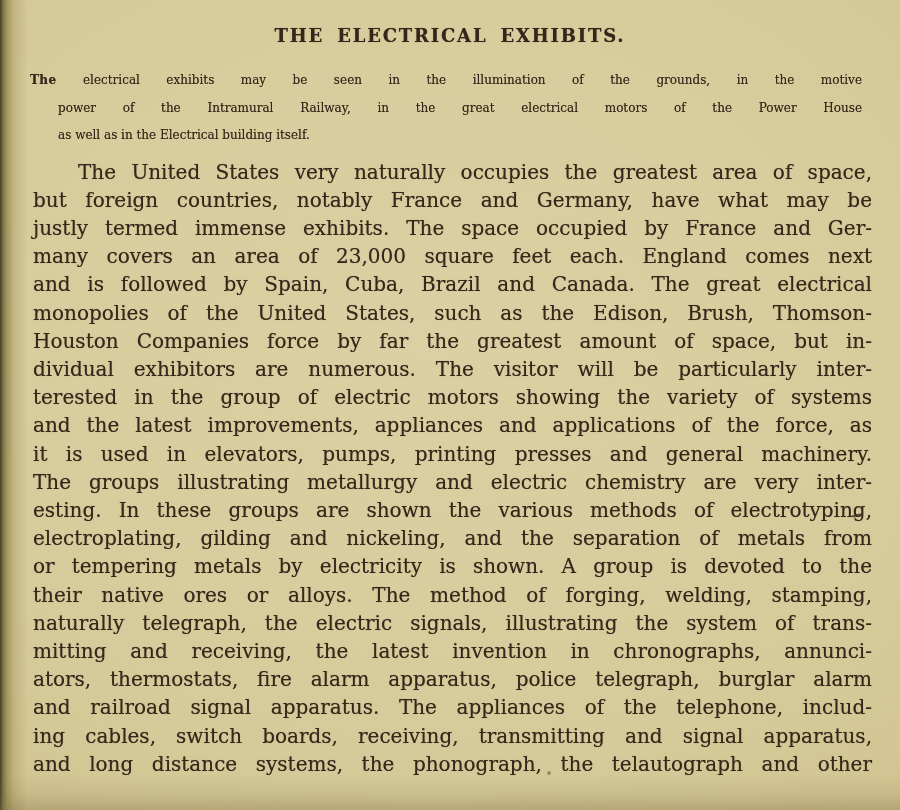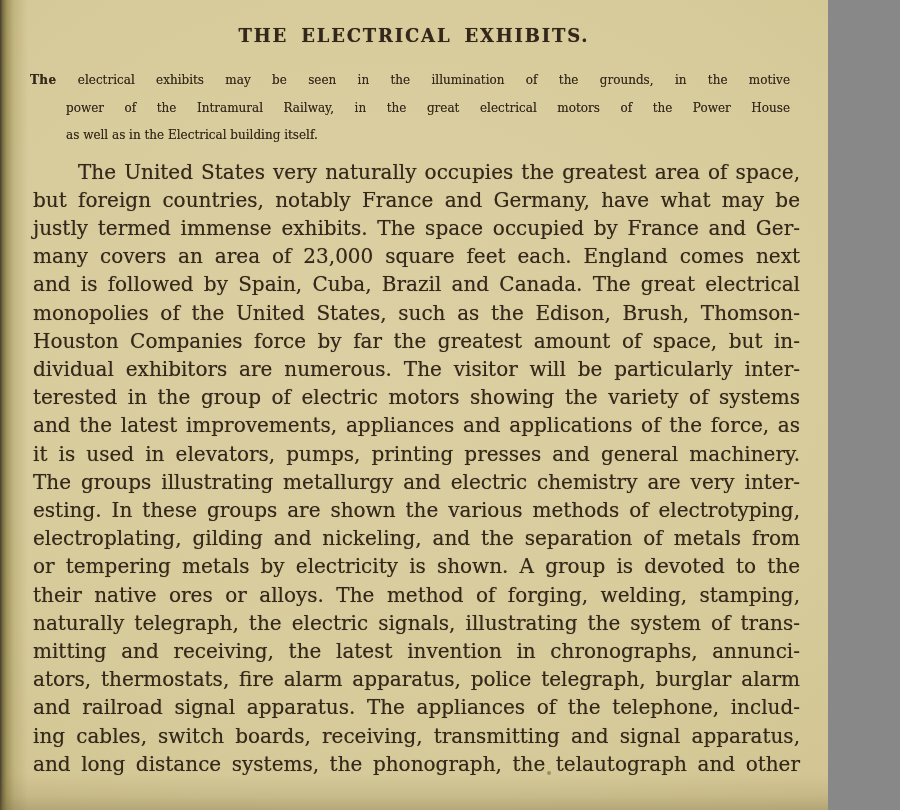--- a/index.html
+++ b/index.html
@@ -2,21 +2,21 @@
 <html><head>
 <meta charset="utf-8">
 <style>
   html, body {
     margin: 0;
     padding: 0;
     background: #888;
   }
   .page {
     position: relative;
-    width: 828px;
+    width: 900px;
     height: 810px;
     overflow: hidden;
     font-family: "DejaVu Serif", "Liberation Serif", serif;
     background:
       radial-gradient(120% 100% at 48% 42%, #dccfa3 0%, #d7ca9a 52%, #cfc28e 82%, #c2b47e 100%);
     color: #33281a;
   }
   
   .page::before {
     content: "";
@@ -48,21 +48,21 @@
     word-spacing: 5px;
     color: #32271a;
     text-shadow: 0 0 0.7px rgba(50,38,22,0.65);
   }
   .intro {
     margin: 22px 38px 0 30px;
     font-size: 12px;
     line-height: 27.5px;
     text-shadow: 0 0 0.6px rgba(50,38,22,0.55);
   }
-  .intro .iline.hang { margin-left: 36px; }
+  .intro .iline.hang { margin-left: 28px; }
   .intro .lead { font-weight: bold; letter-spacing: 0.4px; }
   .bodypar {
     margin: 8px 28px 4px 33px;
     font-size: 20px;
     line-height: 28.2px;
     text-shadow: 0 0 0.7px rgba(50,38,22,0.55);
   }
   .just {
     text-align: justify;
     text-align-last: justify;

